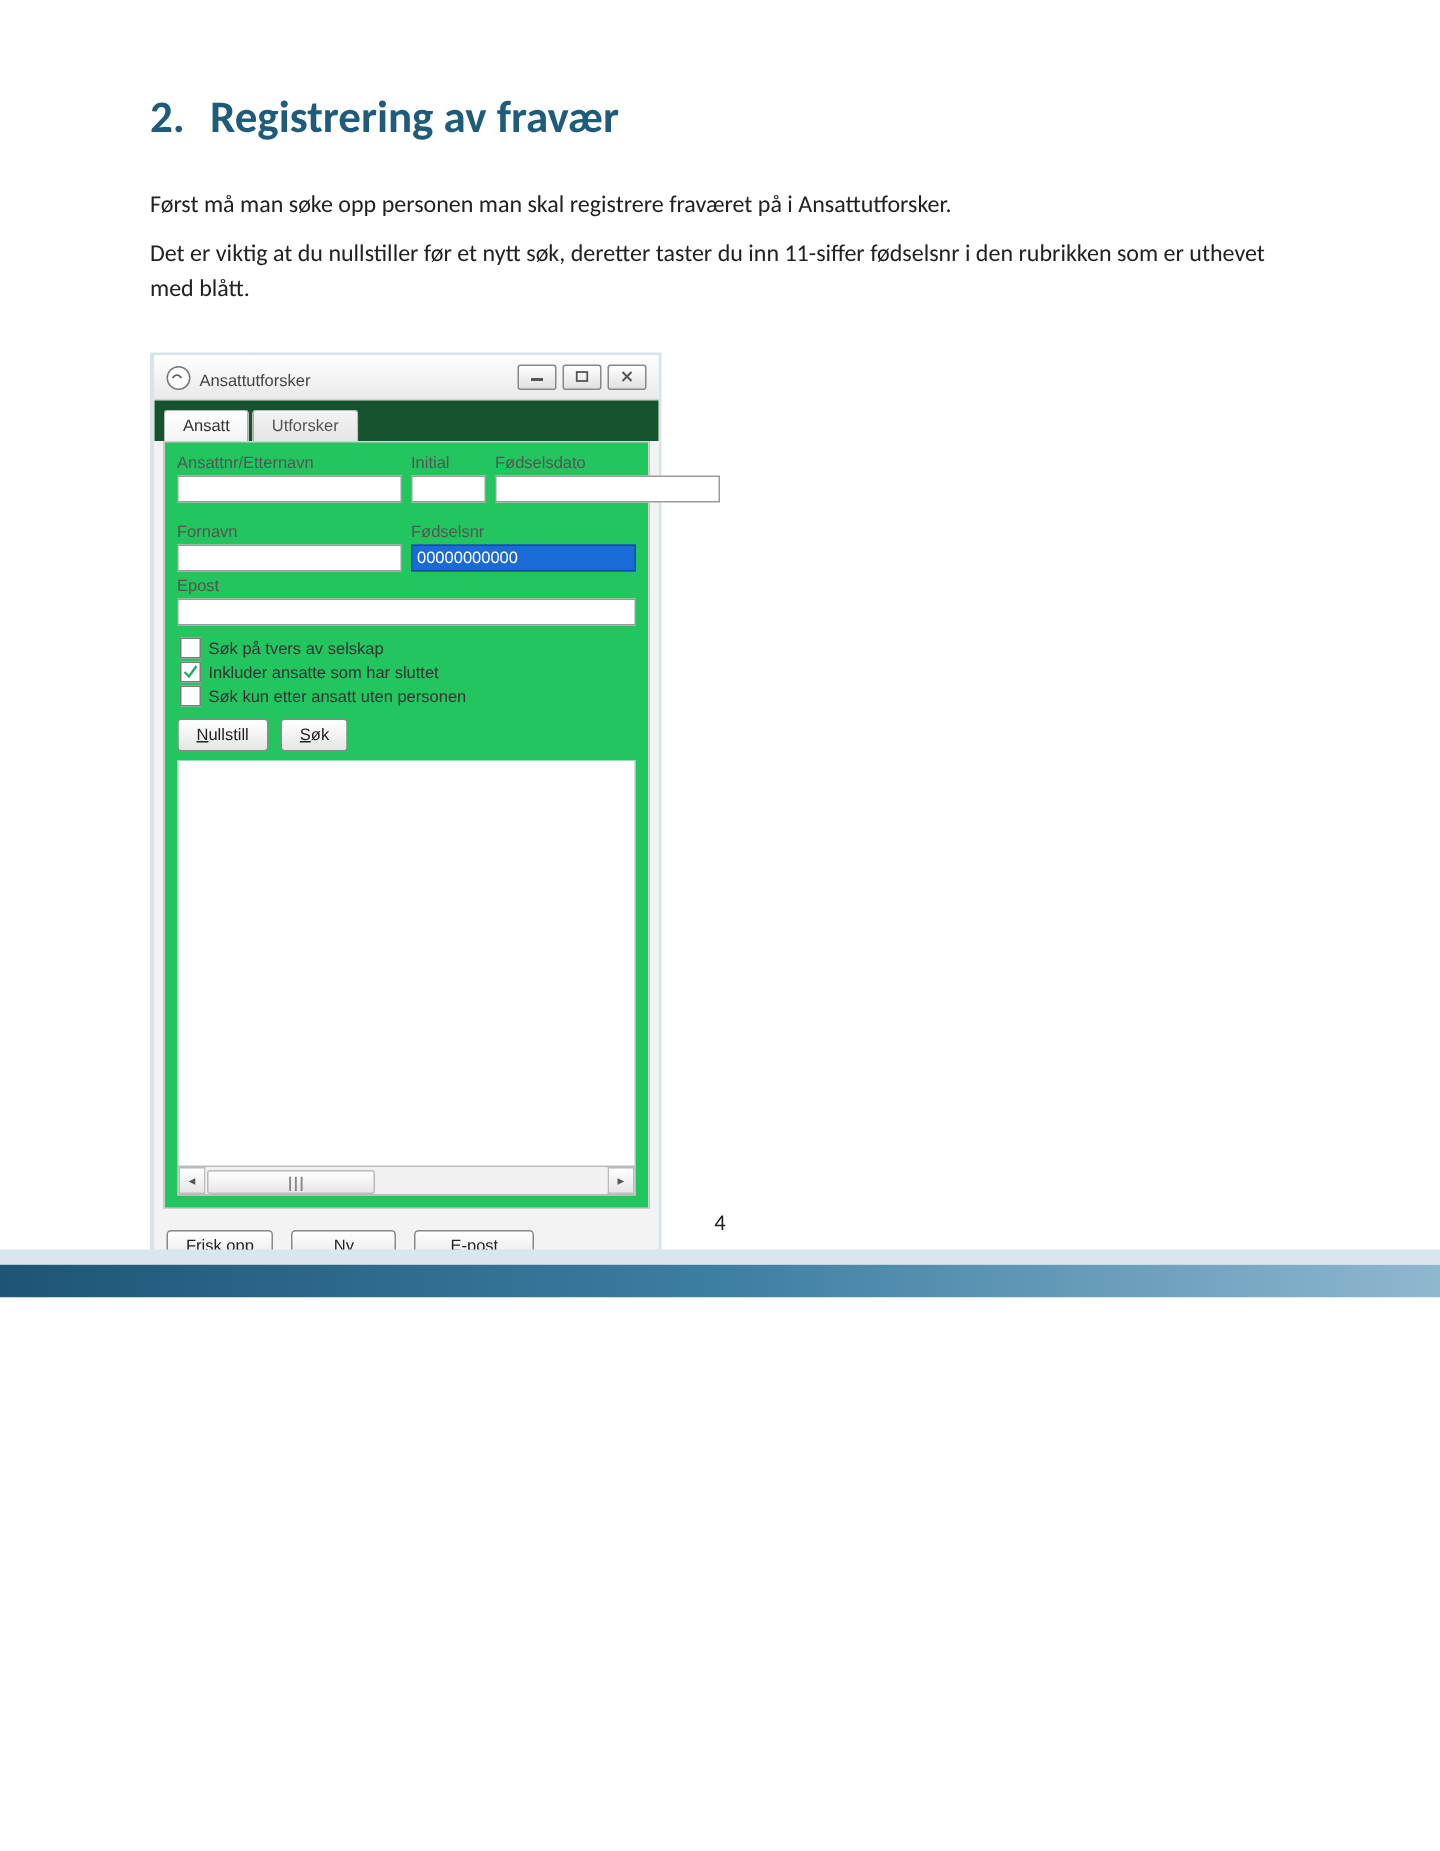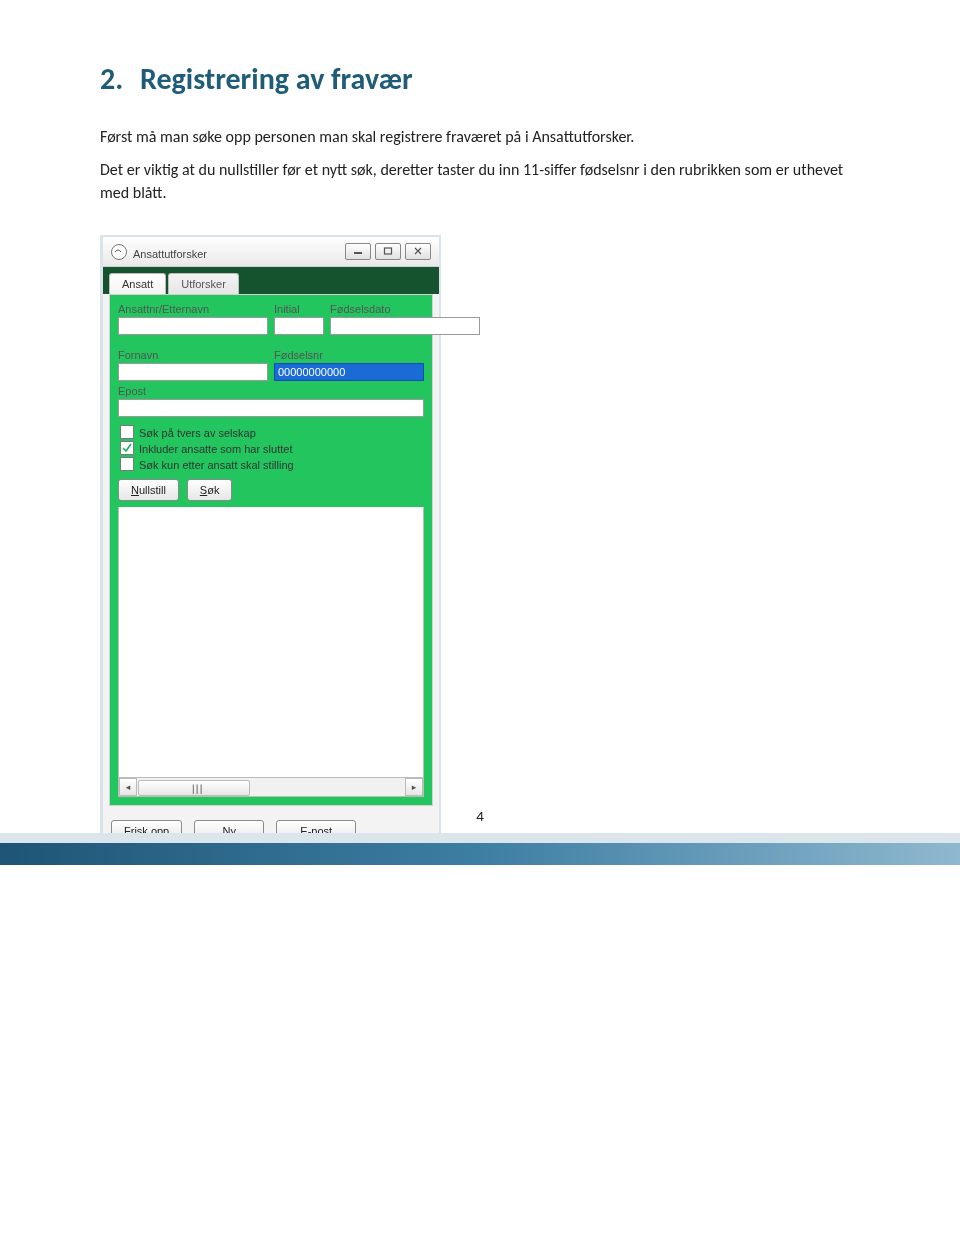--- a/index.html
+++ b/index.html
@@ -134,21 +134,21 @@
         <label class="chk">
           <span class="chk-box checked">
                 <svg width="10" height="10">
                   <polyline points="1,5 4,8 9,1" stroke="#2a6" stroke-width="1.6" fill="none"></polyline>
                 </svg>
               </span>
           <span>Inkluder ansatte som har sluttet</span>
         </label>
         <label class="chk">
           <span class="chk-box"></span>
-          <span>Søk kun etter ansatt skal stilling</span>
+          <span>Søk kun etter ansatt uten personen</span>
         </label>
       </div>
 
       <div class="btn-row">
         <button class="btn">
               <span class="ul">N</span>
               <span>ullstill</span>
             </button>
         <button class="btn">
               <span class="ul">S</span>

